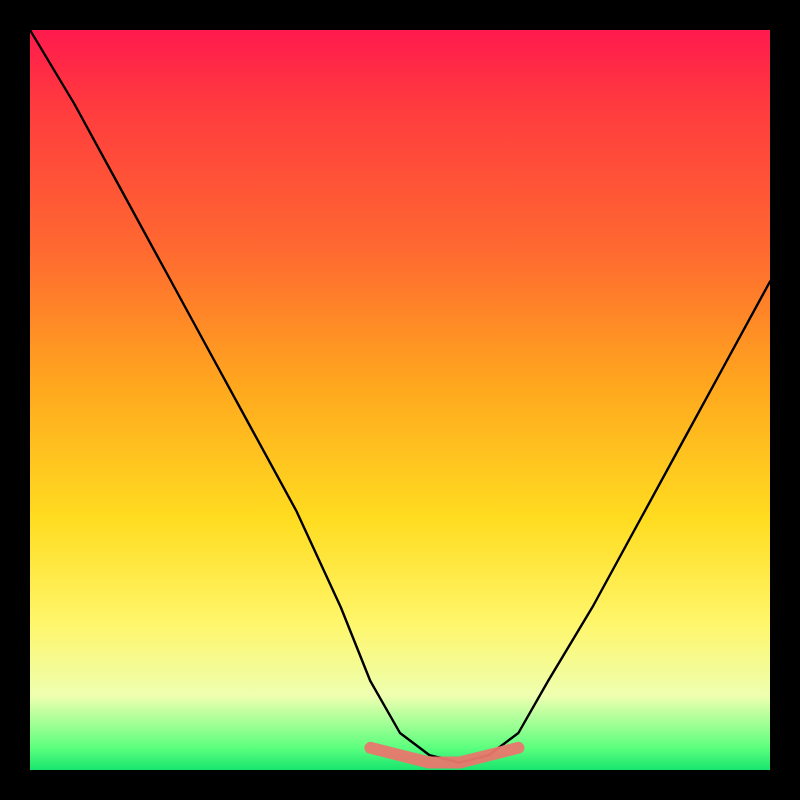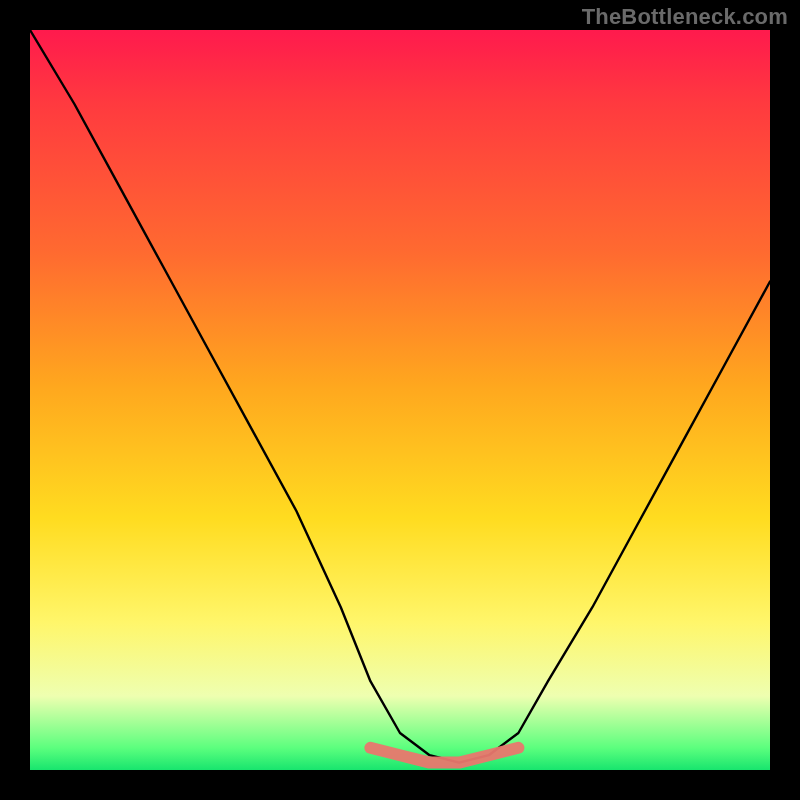--- a/index.html
+++ b/index.html
@@ -57,21 +57,20 @@
     inset: 0;
     width: 100%;
     height: 100%;
   }
 </style>
 </head>
 <body>
 
 <div class="frame">
 
-  <div class="watermark">TheBottleneck.com</div>
 
   <div class="plot-area">
     <div class="gradient"></div>
 
     <svg class="curve" viewBox="0 0 740 740" preserveAspectRatio="none">
 
       <polyline fill="none" stroke="#000" stroke-width="2.4" stroke-linejoin="round" stroke-linecap="round" points="0.0,0.0 44.4,74.0 88.8,155.4 133.2,236.8 177.6,318.2 222.0,399.6 266.4,481.0 310.8,577.2 340.4,651.2 370.0,703.0 399.6,725.2 429.2,732.6 458.8,725.2 488.4,703.0 518.0,651.2 562.4,577.2 606.8,495.8 651.2,414.4 695.6,333.0 740.0,251.6"></polyline>
 
       <polyline fill="none" stroke="#e9776e" stroke-width="12" stroke-linejoin="round" stroke-linecap="round" opacity="0.95" points="340.4,717.8 370.0,725.2 399.6,732.6 429.2,732.6 458.8,725.2 488.4,717.8"></polyline>
     </svg>

